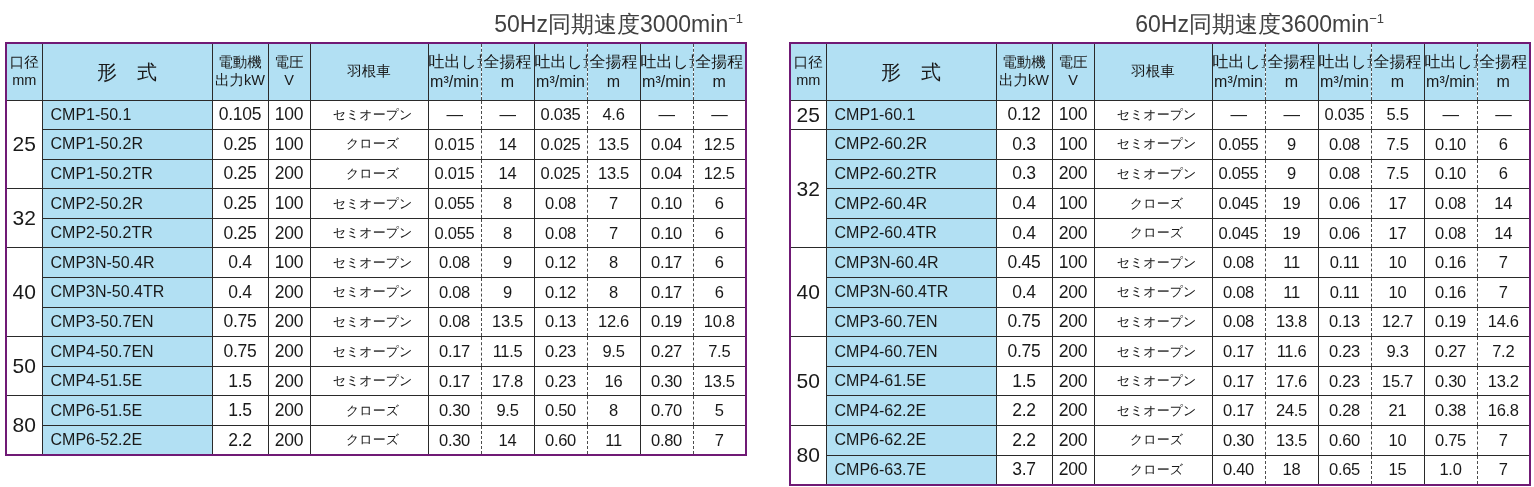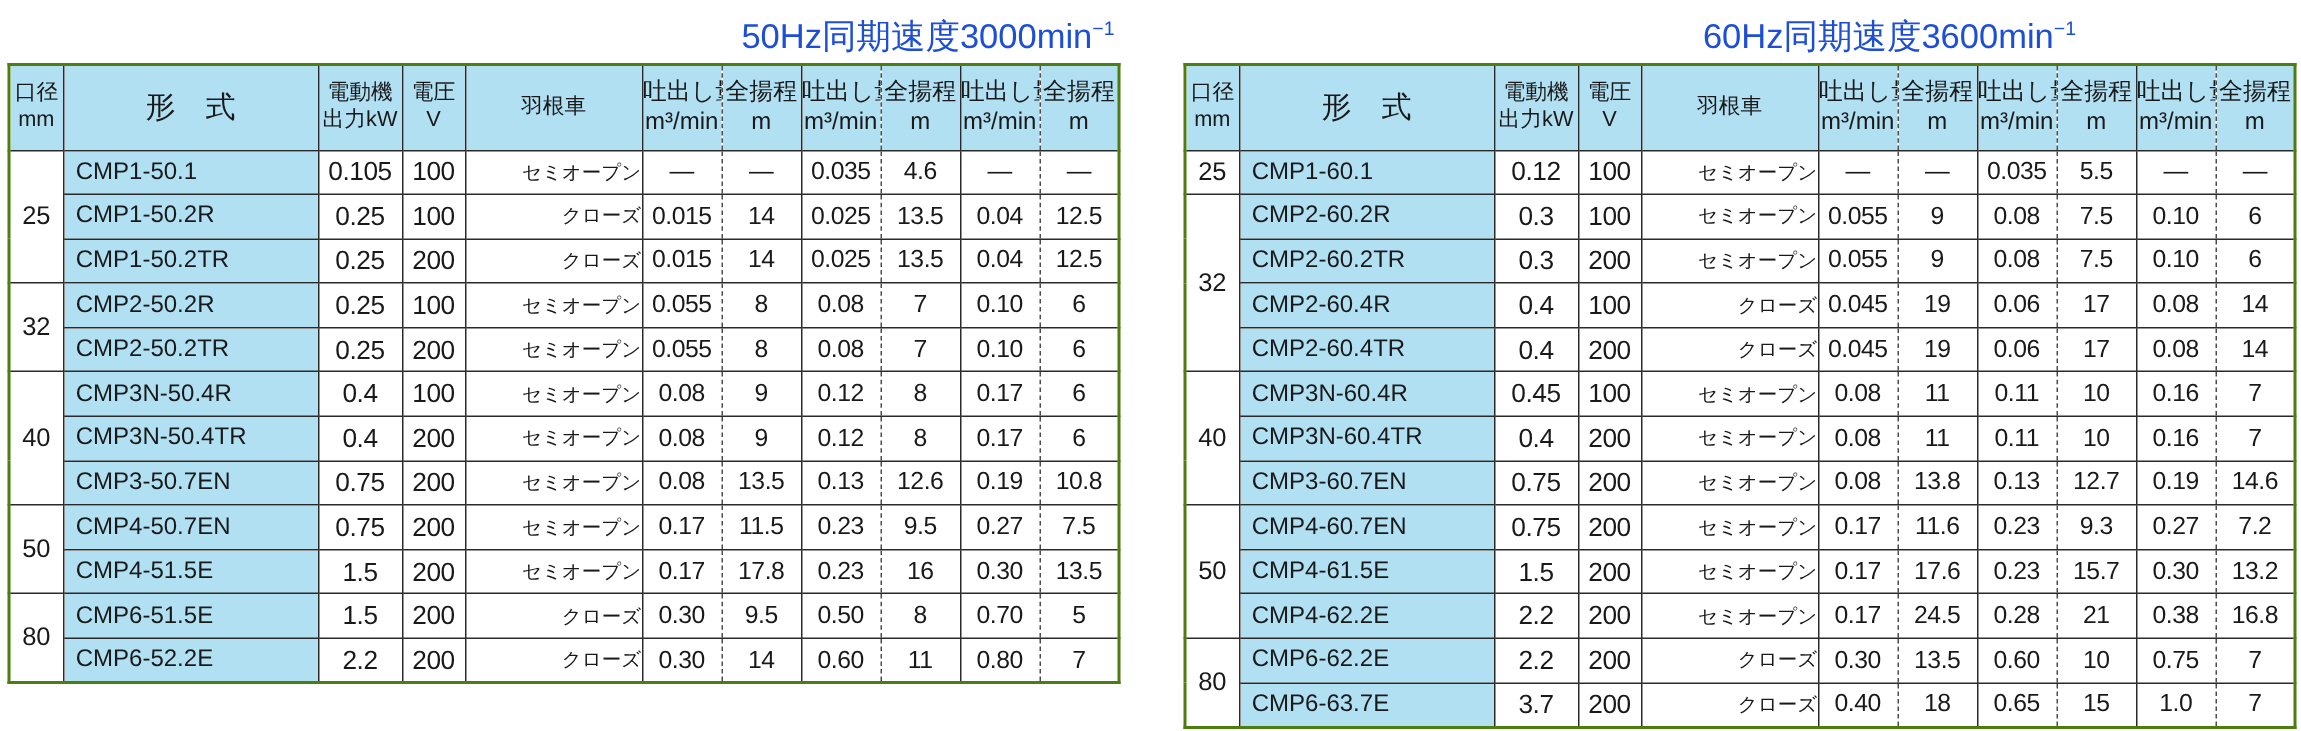--- a/index.html
+++ b/index.html
@@ -14,32 +14,32 @@
   }
   .spec-block { position: absolute; top: 8px; }
   #block-50hz { left: 5px;  width: 740px; }
   #block-60hz { left: 789px; width: 597px; }
 
   .spec-title {
     text-align: right;
     font-size: 23px;
     line-height: 32px;
     height: 34px;
-    color: #1d4ed8;
+    color: #404040;
     padding-right: 2px;
     white-space: nowrap;
   }
   .spec-title sup { font-size: 13px; line-height: 0; }
 
   table.spec-table {
     border-collapse: collapse;
     table-layout: fixed;
     width: 100%;
     background: #ffffff;
-    border: 2px solid #4d7c0f;
+    border: 2px solid #701a75;
   }
   .spec-table th, .spec-table td {
     border: 1.6px solid #2a2a2a;
     padding: 0;
     text-align: center;
     vertical-align: middle;
     white-space: nowrap;
     overflow: hidden;
     color: #191919;
   }
@@ -48,31 +48,31 @@
     font-weight: normal;
     height: 57px;
     font-size: 14.5px;
     line-height: 1.22;
   }
   .spec-table thead th.model-h { font-size: 20px; }
   .spec-table thead th.flow-h,
   .spec-table thead th.head-h { font-size: 16px; }
 
   .spec-table td { height: 29.6px; font-size: 17.5px; letter-spacing: -0.3px; }
-  .spec-table td.bore  { font-size: 17px; letter-spacing: 0; background: #ffffff; }
+  .spec-table td.bore  { font-size: 21px; letter-spacing: 0; background: #ffffff; }
   .spec-table td.model {
     background: #b2e0f3;
     text-align: left;
     padding-left: 8px;
     font-size: 16px;
     letter-spacing: 0;
     margin-left: 23px;
   }
   .spec-table td.impeller {
-    text-align: right;
+    text-align: center;
     padding-left: 7px;
     font-size: 13px;
     letter-spacing: 0;
   }
   .spec-table td.flow, .spec-table td.head { font-size: 16.5px; }
 
   
   .spec-table .flow,  .spec-table .flow-h { border-right: 1px dashed #4d4d4d; }
   .spec-table .head,  .spec-table .head-h { border-left: 1px dashed #4d4d4d; }
 </style>

